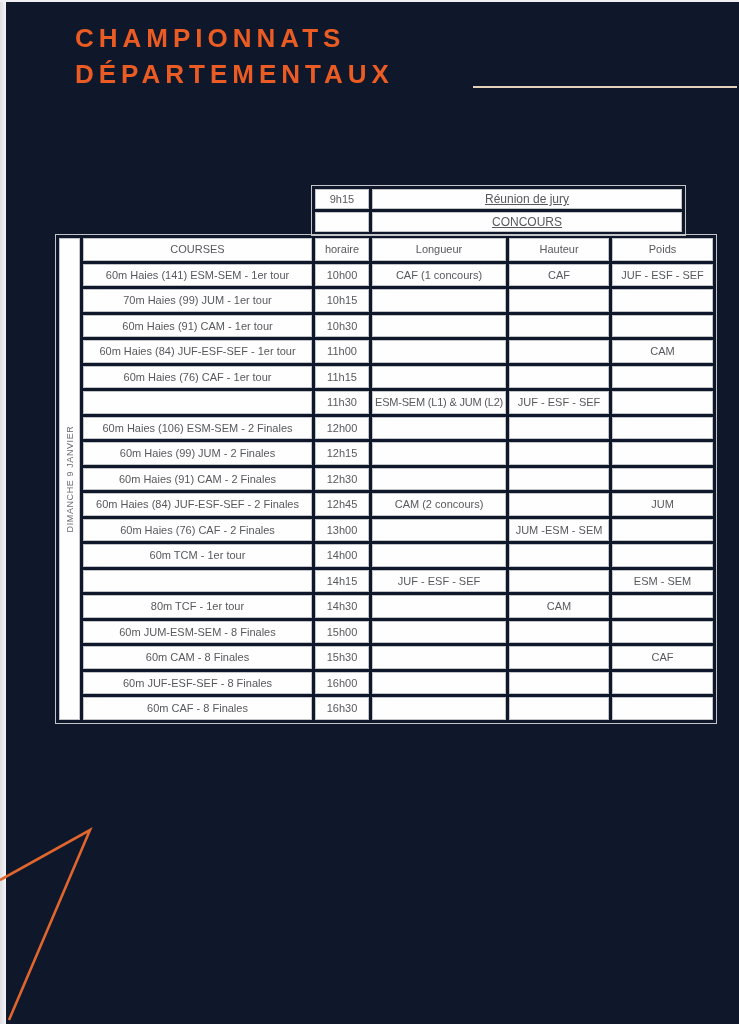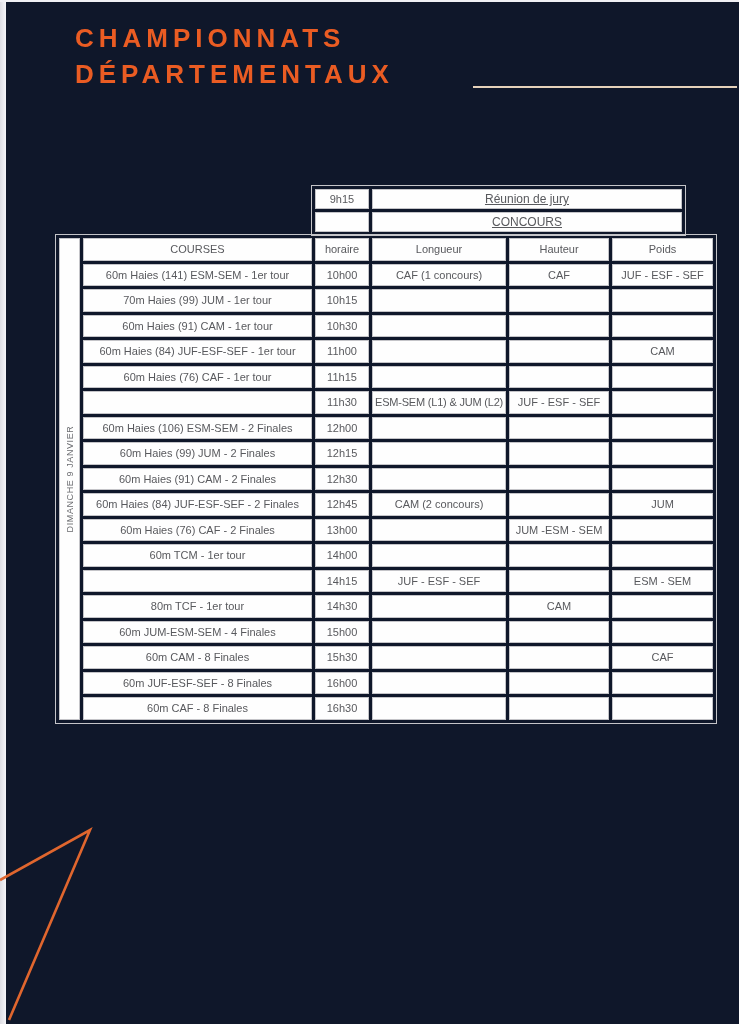--- a/index.html
+++ b/index.html
@@ -207,21 +207,21 @@
       <td>ESM - SEM</td>
     </tr>
     <tr>
       <td>80m TCF - 1er tour</td>
       <td>14h30</td>
       <td></td>
       <td>CAM</td>
       <td></td>
     </tr>
     <tr>
-      <td>60m JUM-ESM-SEM - 4 Finales</td>
+      <td>60m JUM-ESM-SEM - 8 Finales</td>
       <td>15h00</td>
       <td></td>
       <td></td>
       <td></td>
     </tr>
     <tr>
       <td>60m CAM - 8 Finales</td>
       <td>15h30</td>
       <td></td>
       <td></td>

